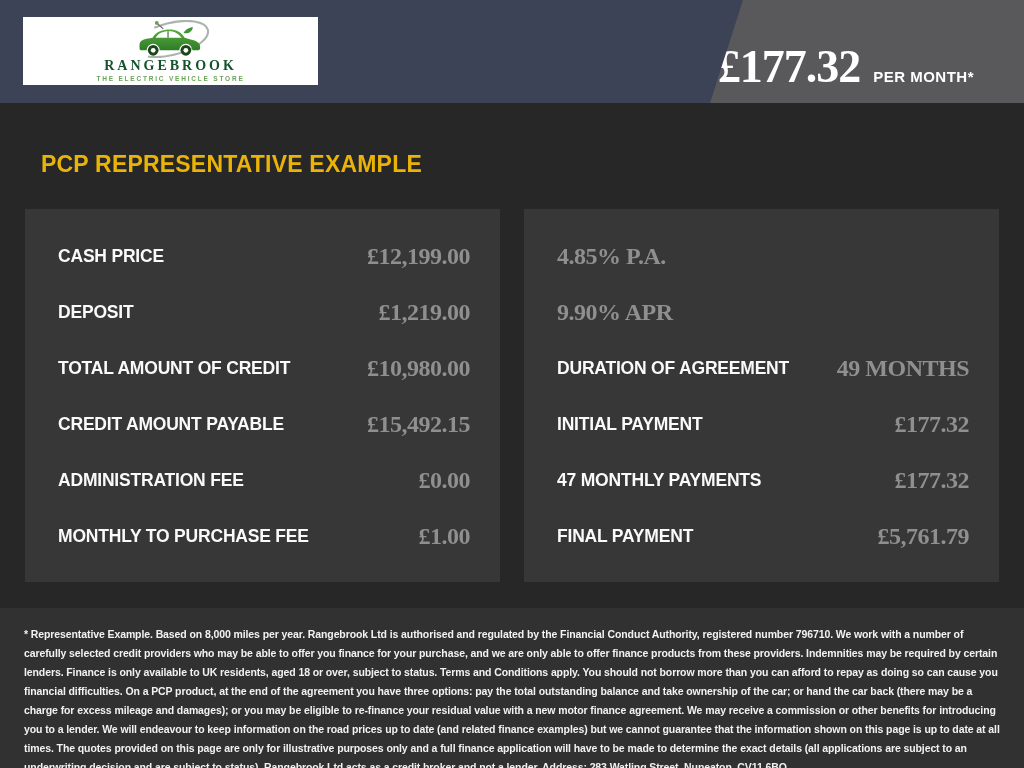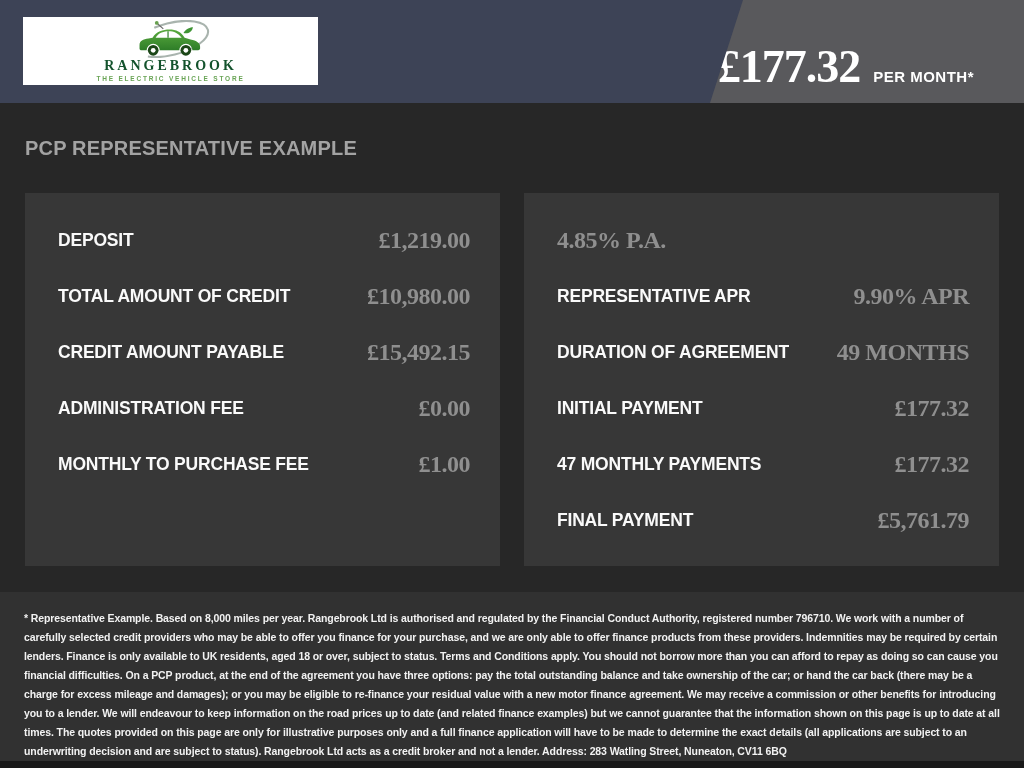--- a/index.html
+++ b/index.html
@@ -83,24 +83,24 @@
     margin-left: 13px;
     line-height: 0;
   }
 
   
   .main {
     background: #272727;
     padding-bottom: 26px;
   }
   .page-title {
-    margin: 0;
+    margin: 16px;
     padding: 34px 0 0 25px;
-    color: #a3a3a3;
-    font-size: 20px;
+    color: #eab308;
+    font-size: 23px;
     font-weight: bold;
     letter-spacing: 0.2px;
     line-height: 23px;
   }
   .panels {
     display: flex;
     gap: 24px;
     margin: 33px 25px 0 25px;
   }
   .panel {
@@ -186,20 +186,24 @@
   </div>
 </div>
 
 <div class="main">
   <h1 class="page-title">PCP REPRESENTATIVE EXAMPLE</h1>
 
   <div class="panels">
 
     <div class="panel">
       <div class="finance-row">
+        <span class="row-label">CASH PRICE</span>
+        <span class="row-value">£12,199.00</span>
+      </div>
+      <div class="finance-row">
         <span class="row-label">DEPOSIT</span>
         <span class="row-value">£1,219.00</span>
       </div>
       <div class="finance-row">
         <span class="row-label">TOTAL AMOUNT OF CREDIT</span>
         <span class="row-value">£10,980.00</span>
       </div>
       <div class="finance-row">
         <span class="row-label">CREDIT AMOUNT PAYABLE</span>
         <span class="row-value">£15,492.15</span>
@@ -212,21 +216,20 @@
         <span class="row-label">MONTHLY TO PURCHASE FEE</span>
         <span class="row-value">£1.00</span>
       </div>
     </div>
 
     <div class="panel">
       <div class="finance-row">
         <span class="row-value">4.85% P.A.</span>
       </div>
       <div class="finance-row">
-        <span class="row-label">REPRESENTATIVE APR</span>
         <span class="row-value">9.90% APR</span>
       </div>
       <div class="finance-row">
         <span class="row-label">DURATION OF AGREEMENT</span>
         <span class="row-value">49 MONTHS</span>
       </div>
       <div class="finance-row">
         <span class="row-label">INITIAL PAYMENT</span>
         <span class="row-value">£177.32</span>
       </div>

